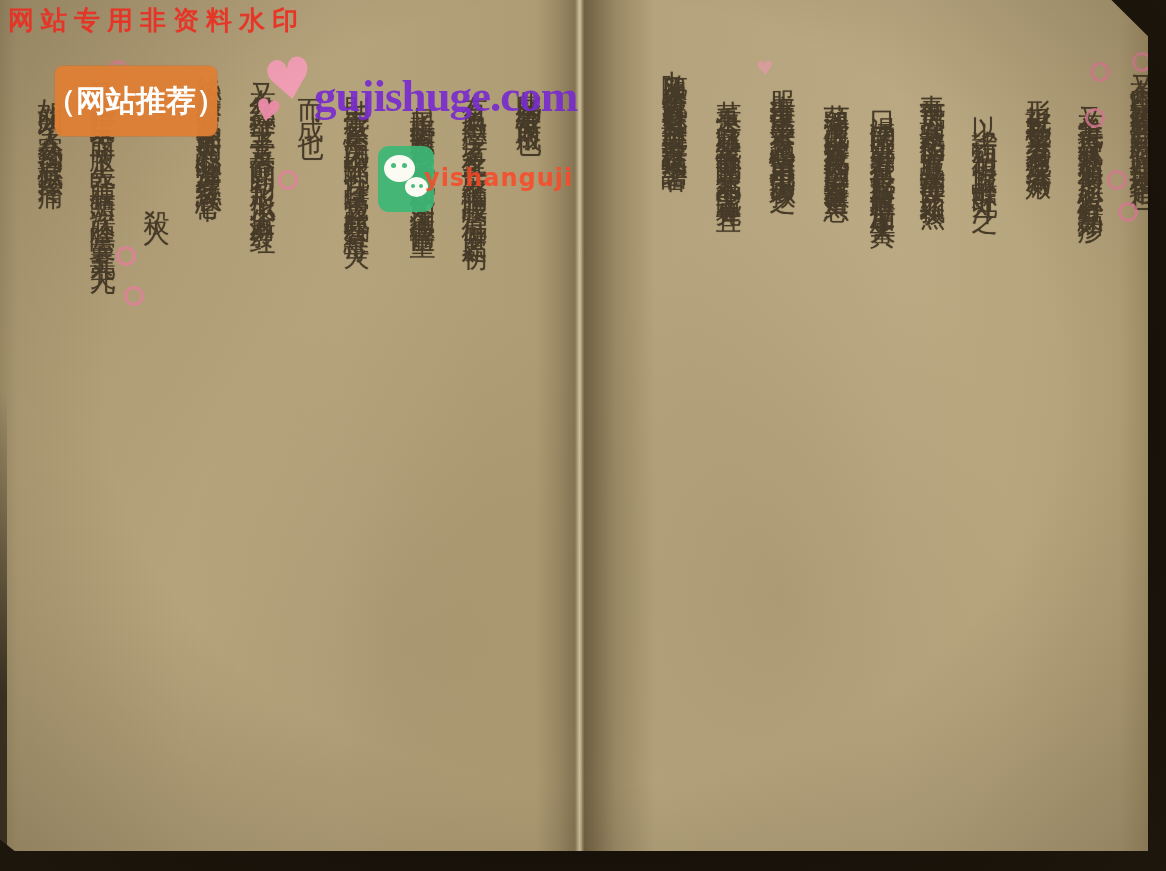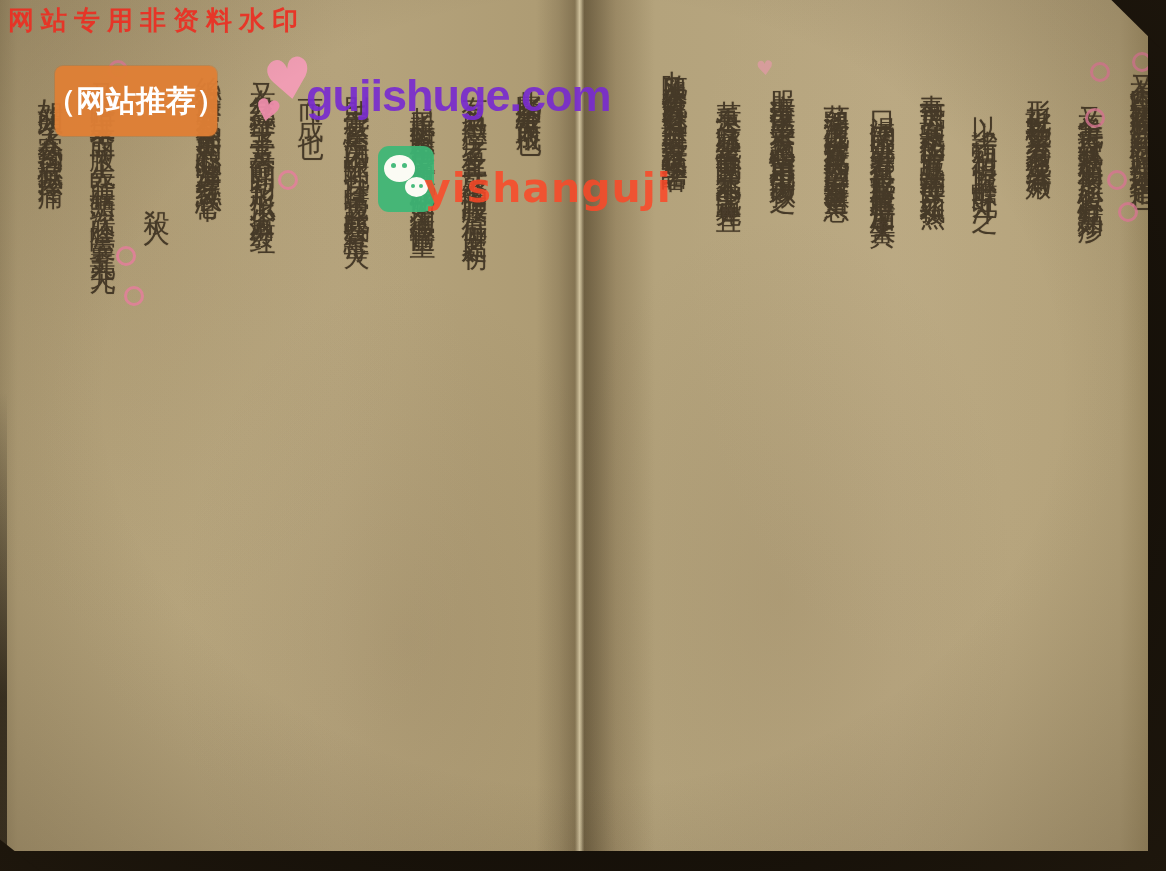--- a/index.html
+++ b/index.html
@@ -42,24 +42,24 @@
   .mark-circle{position:absolute;width:14px;height:14px;border-radius:50%;
        border:3px solid rgba(231,125,158,.8);}
   .heart{position:absolute;font-family:"DejaVu Sans",sans-serif;line-height:1;}
   
   .wm-corner{left:8px;top:3px;font-family:"DejaVu Sans",sans-serif;font-weight:bold;
        font-size:26px;letter-spacing:7px;color:rgba(236,46,34,.92);}
   .wm-badge{left:55px;top:66px;width:162px;height:70px;border-radius:8px;
        background:rgba(223,127,53,.96);display:flex;align-items:center;justify-content:center;
        color:#fff;font-family:"DejaVu Sans",sans-serif;font-weight:bold;font-size:30px;
        white-space:nowrap;box-shadow:0 0 0 1px rgba(200,110,40,.4);}
-  .wm-domain{left:306px;top:70px;font-family:Liberation Sans, sans-serif;font-weight:bold;
+  .wm-domain{left:314px;top:70px;font-family:Liberation Serif, serif;font-weight:bold;
        font-size:45px;letter-spacing:-1px;color:rgba(121,44,206,.93);}
   .wm-brand{left:424px;top:164px;font-family:"DejaVu Sans",sans-serif;font-weight:bold;
-       font-size:41px;letter-spacing:1px;color:rgba(252,72,40,.86);}
+       font-size:24px;letter-spacing:1px;color:rgba(252,72,40,.86);}
   
   .wechat{left:378px;top:146px;width:56px;height:66px;border-radius:11px;
        background:rgba(61,183,118,.92);}
   .wechat .b1{position:absolute;left:6px;top:9px;width:31px;height:27px;border-radius:50%;
        background:#fbfbf4;}
   .wechat .b2{position:absolute;left:27px;top:31px;width:23px;height:20px;border-radius:50%;
        background:#fbfbf4;}
   .wechat .eye{position:absolute;border-radius:50%;background:rgba(61,183,118,.95);}
 </style>
 </head>

